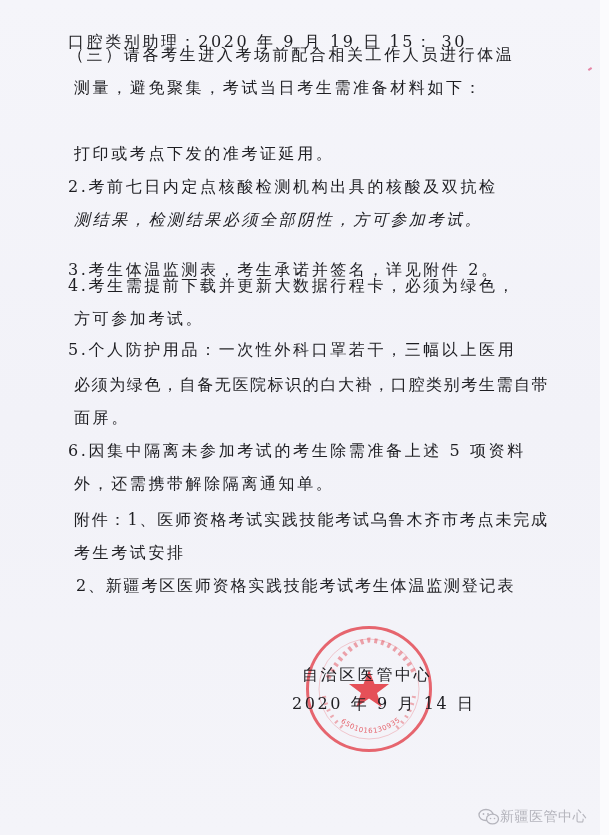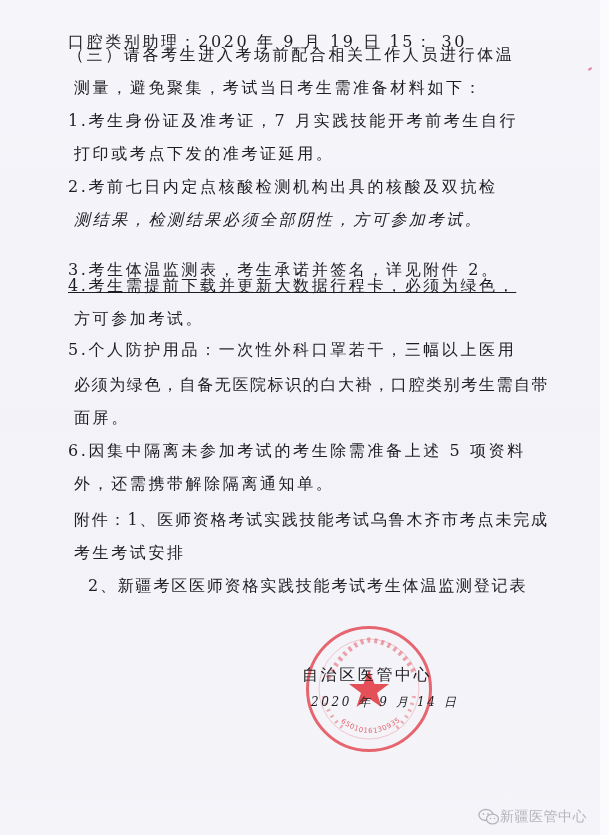--- a/index.html
+++ b/index.html
@@ -59,26 +59,25 @@
     .sign-org {
       position: absolute;
       left: 302px;
       top: 665px;
       font-size: 16px;
       letter-spacing: 2.6px;
       white-space: nowrap;
     }
     .sign-date {
       position: absolute;
-      left: 311px;
+      left: 292px;
       top: 694px;
-      font-size: 12px;
+      font-size: 16px;
       letter-spacing: 2.6px;
       white-space: nowrap;
-      font-style: italic;
     }
 
     .watermark {
       position: absolute;
       left: 478px;
       top: 808px;
       display: flex;
       align-items: center;
       gap: 0;
       color: #b4b4bc;
@@ -100,41 +99,40 @@
   </style>
 </head>
 <body>
 
 <div class="page">
 
   <div class="line indent" style="top:12px;margin-top:20px;">口腔类别助理：2020 年 9 月 19 日 15： 30</div>
   <div class="line indent" style="top:45px;">（三）请各考生进入考场前配合相关工作人员进行体温</div>
   <div class="line flush" style="top:78px;">测量，避免聚集，考试当日考生需准备材料如下：</div>
 
-  <div class="line indent" style="top:111px;">1.考生身份证及准考证，7 月实践技能开考前考生自行</div>
   <div class="line flush" style="top:144px;">打印或考点下发的准考证延用。</div>
 
   <div class="line indent" style="top:177px;">2.考前七日内定点核酸检测机构出具的核酸及双抗检</div>
   <div class="line flush" style="top:210px;font-style:italic;">测结果，检测结果必须全部阴性，方可参加考试。</div>
 
   <div class="line indent" style="top:260px;">3.考生体温监测表，考生承诺并签名，详见附件 2。</div>
 
-  <div class="line indent" style="top:276px;text-decoration:underline;">4.考生需提前下载并更新大数据行程卡，必须为绿色，</div>
+  <div class="line indent" style="top:276px;">4.考生需提前下载并更新大数据行程卡，必须为绿色，</div>
   <div class="line flush" style="top:309px;">方可参加考试。</div>
 
   <div class="line indent" style="top:340px;">5.个人防护用品：一次性外科口罩若干，三幅以上医用</div>
   <div class="line flush" style="top:375px; letter-spacing:1.6px;">必须为绿色，自备无医院标识的白大褂，口腔类别考生需自带</div>
   <div class="line flush" style="top:408px;text-align:center;">面屏。</div>
 
   <div class="line indent" style="top:441px;">6.因集中隔离未参加考试的考生除需准备上述 5 项资料</div>
   <div class="line flush" style="top:474px;">外，还需携带解除隔离通知单。</div>
 
   <div class="line flush" style="top:510px; letter-spacing:1.8px;">附件：1、医师资格考试实践技能考试乌鲁木齐市考点未完成</div>
   <div class="line flush" style="top:543px;">考生考试安排</div>
-  <div class="line" style="top:576px; left:88px; letter-spacing:1.8px;">2、新疆考区医师资格实践技能考试考生体温监测登记表</div>
+  <div class="line" style="top:576px; left:76px; letter-spacing:1.8px;">2、新疆考区医师资格实践技能考试考生体温监测登记表</div>
 
   <div class="stamp">
     <svg width="126" height="126" viewBox="0 0 126 126">
       <circle cx="63" cy="63" r="50" fill="none" stroke="rgba(226,60,70,0.25)" stroke-width="1"></circle>
 
       <path d="M22 52 Q40 18 63 14 Q92 16 108 46" fill="none" stroke="rgba(226,60,70,0.45)" stroke-width="5" stroke-dasharray="3 4"></path>
       <path d="M18 70 Q22 92 40 104" fill="none" stroke="rgba(226,60,70,0.4)" stroke-width="4" stroke-dasharray="2 5"></path>
       <path d="M108 70 Q104 92 88 104" fill="none" stroke="rgba(226,60,70,0.4)" stroke-width="4" stroke-dasharray="2 5"></path>
 
       <polygon points="63,44 68.5,58 83,58 71,67 75.5,81 63,72.5 50.5,81 55,67 43,58 57.5,58" fill="rgba(226,50,60,0.85)"></polygon>

